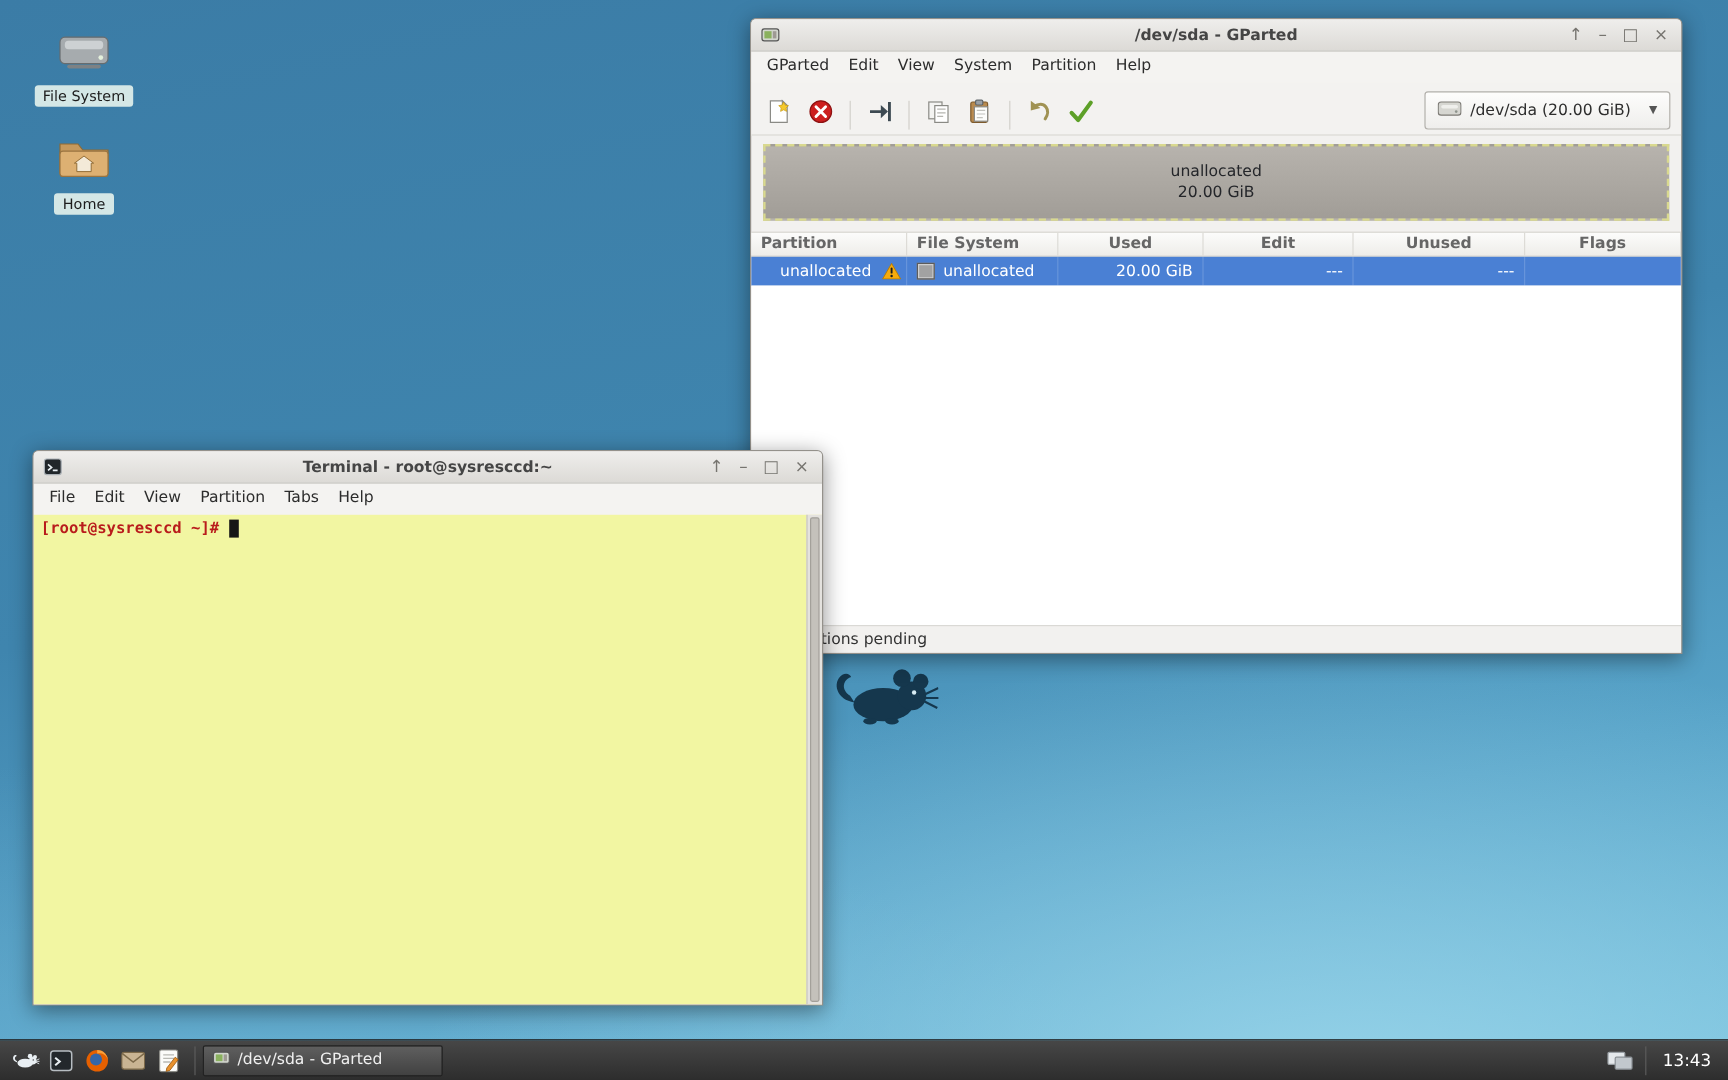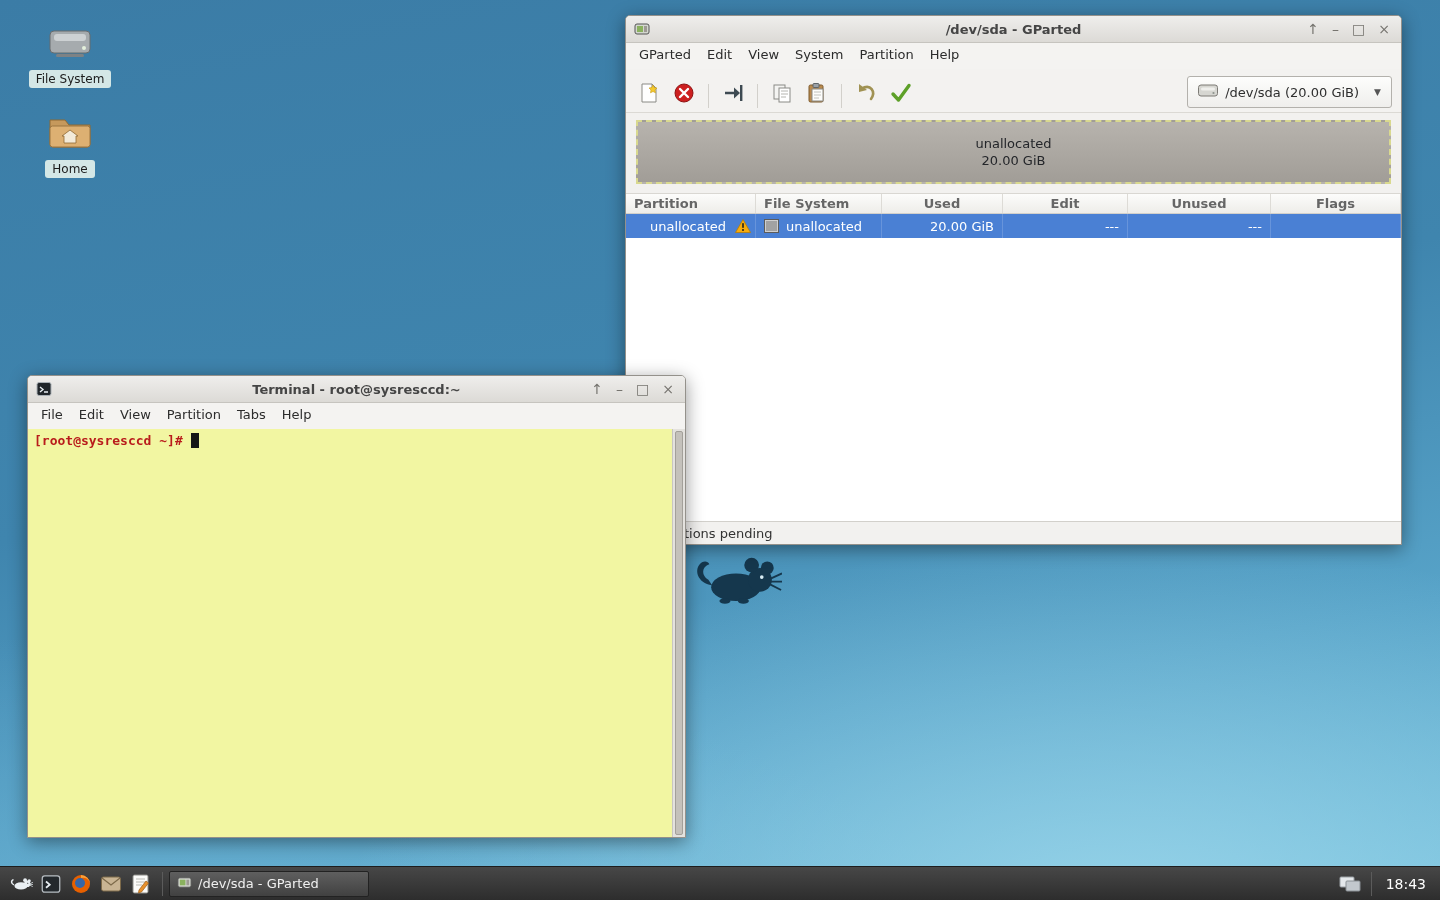--- a/index.html
+++ b/index.html
@@ -360,17 +360,17 @@
 
 
     <div class="tb-right">
       <span class="launcher">
         <svg width="22" height="18" viewBox="0 0 22 18">
           <rect x="1" y="2" width="14" height="10" rx="1" fill="#e4e8eb" stroke="#9aa0a5"></rect>
           <rect x="7" y="6" width="14" height="10" rx="1" fill="#c2c8cd" stroke="#8a9095"></rect>
         </svg>
       </span>
       <span class="tb-sep"></span>
-      <span class="clock">18:43</span>
+      <span class="clock">13:43</span>
     </div>
   </div>
 
 </div>
 
 </body></html>

